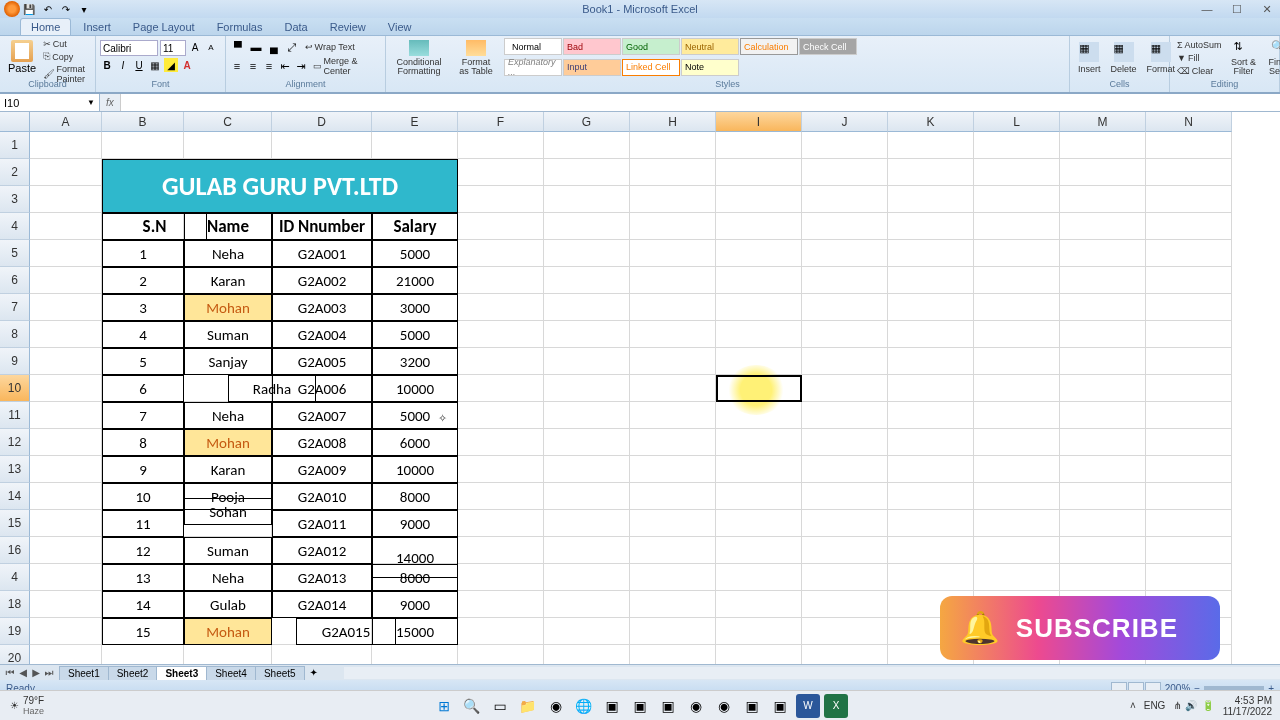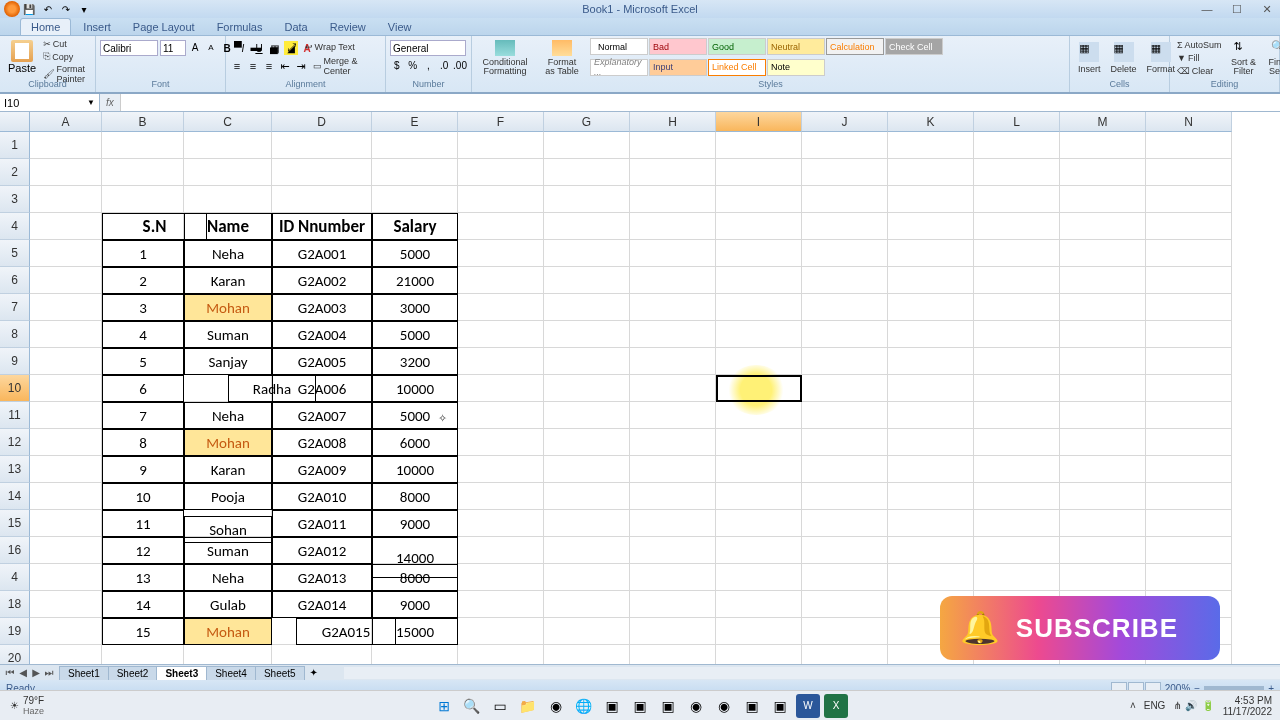--- a/index.html
+++ b/index.html
@@ -33,21 +33,21 @@
 
 .clipboard-group { width: 96px; }
 .clipboard-inner { display: flex; height: 40px; }
 .paste-btn { display: flex; flex-direction: column; align-items: center; padding: 2px 4px; }
 .paste-icon { width: 22px; height: 22px; background: linear-gradient(#f5d090, #e5a050); border-radius: 2px; position: relative; }
 .paste-icon::after { content: ''; position: absolute; top: 3px; left: 4px; width: 14px; height: 16px; background: #fff; }
 .clipboard-side { display: flex; flex-direction: column; justify-content: space-around; }
 
 
 .font-group { width: 130px; }
-.font-controls { display: flex; flex-direction: row; gap: 2px; padding-top: 2px; }
+.font-controls { display: flex; flex-direction: column; gap: 2px; padding-top: 2px; }
 .font-row1 { display: flex; gap: 2px; }
 .font-name { width: 58px; }
 .font-size { width: 26px; }
 .font-btn { width: 14px; height: 14px; border: 1px solid transparent; display: flex; align-items: center; justify-content: center; font-size: 10px; cursor: pointer; }
 
 
 .align-group { width: 160px; }
 .align-grid { display: flex; flex-direction: column; gap: 1px; padding-top: 2px; }
 .align-btn { width: 16px; height: 14px; display: flex; align-items: center; justify-content: center; cursor: pointer; }
 
@@ -236,33 +236,20 @@
         <span class="align-btn">⇥</span>
         <div class="ribbon-btn-sm">
             <span>▭</span>
             <span>Merge &amp; Center</span>
           </div>
       </div>
     </div>
     <div class="ribbon-group-label">Alignment</div>
   </div>
 
-  <div class="ribbon-group number-group">
-    <div style="display:flex;flex-direction:column;gap:2px;padding-top:2px">
-      <input class="ribbon-select" style="width: 76px;" value="General">
-      <div class="ribbon-row">
-        <span class="font-btn">$</span>
-        <span class="font-btn">%</span>
-        <span class="font-btn">,</span>
-        <span class="font-btn">.0</span>
-        <span class="font-btn">.00</span>
-      </div>
-    </div>
-    <div class="ribbon-group-label">Number</div>
-  </div>
 
   <div class="ribbon-group styles-group">
     <div class="styles-inner">
       <div class="ribbon-btn-lg">
         <div class="icon" style="background:linear-gradient(#6bb,#9dd)"></div>
         <span style="width:50px;text-align:center;line-height:1">Conditional Formatting</span>
       </div>
       <div class="ribbon-btn-lg">
         <div class="icon" style="background:linear-gradient(#fb6,#fd9)"></div>
         <span style="width:40px;text-align:center;line-height:1">Format as Table</span>
@@ -693,20 +680,21 @@
         <div class="cell" style="width: 86px;"></div>
         <div class="cell" style="width: 86px;"></div>
         <div class="cell" style="width: 86px;"></div>
         <div class="cell" style="width: 86px;"></div>
         <div class="cell" style="width: 86px;"></div>
         <div class="cell" style="width: 86px;"></div>
         <div class="cell" style="width: 86px;"></div>
         <div class="cell" style="width: 86px;"></div>
         <div class="cell" style="width: 86px;"></div>
       </div>
+      <div class="cell merged-title" style="position: absolute; left: 72px; top: 27px; width: 356px; height: 54px;">GULAB GURU PVT.LTD</div>
       <div class="cell tbl-header" style="position: absolute; left: 72px; top: 81px; width: 105px; height: 27px;">S.N</div>
       <div class="cell tbl-header" style="position: absolute; left: 154px; top: 81px; width: 88px; height: 27px;">Name</div>
       <div class="cell tbl-header" style="position: absolute; left: 242px; top: 81px; width: 100px; height: 27px;">ID Nnumber</div>
       <div class="cell tbl-header" style="position: absolute; left: 342px; top: 81px; width: 86px; height: 27px;">Salary</div>
       <div class="cell tbl-cell" style="position: absolute; left: 72px; top: 108px; width: 82px; height: 27px;">1</div>
       <div class="cell tbl-cell" style="position: absolute; left: 154px; top: 108px; width: 88px; height: 27px;">Neha</div>
       <div class="cell tbl-cell" style="position: absolute; left: 242px; top: 108px; width: 100px; height: 27px;">G2A001</div>
       <div class="cell tbl-cell" style="position: absolute; left: 342px; top: 108px; width: 86px; height: 27px;">5000</div>
       <div class="cell tbl-cell" style="position: absolute; left: 72px; top: 135px; width: 82px; height: 27px;">2</div>
       <div class="cell tbl-cell" style="position: absolute; left: 154px; top: 135px; width: 88px; height: 27px;">Karan</div>
@@ -738,21 +726,21 @@
       <div class="cell tbl-cell" style="position: absolute; left: 342px; top: 297px; width: 86px; height: 27px;">6000</div>
       <div class="cell tbl-cell" style="position: absolute; left: 72px; top: 324px; width: 82px; height: 27px;">9</div>
       <div class="cell tbl-cell" style="position: absolute; left: 154px; top: 324px; width: 88px; height: 27px;">Karan</div>
       <div class="cell tbl-cell" style="position: absolute; left: 242px; top: 324px; width: 100px; height: 27px;">G2A009</div>
       <div class="cell tbl-cell" style="position: absolute; left: 342px; top: 324px; width: 86px; height: 27px;">10000</div>
       <div class="cell tbl-cell" style="position: absolute; left: 72px; top: 351px; width: 82px; height: 27px;">10</div>
       <div class="cell tbl-cell" style="position: absolute; left: 154px; top: 351px; width: 88px; height: 27px;">Pooja</div>
       <div class="cell tbl-cell" style="position: absolute; left: 242px; top: 351px; width: 100px; height: 27px;">G2A010</div>
       <div class="cell tbl-cell" style="position: absolute; left: 342px; top: 351px; width: 86px; height: 27px;">8000</div>
       <div class="cell tbl-cell" style="position: absolute; left: 72px; top: 378px; width: 82px; height: 27px;">11</div>
-      <div class="cell tbl-cell" style="position: absolute; left: 154px; top: 384px; width: 88px; height: 27px;">Sohan</div>
+      <div class="cell tbl-cell" style="position: absolute; left: 154px; top: 366px; width: 88px; height: 27px;">Sohan</div>
       <div class="cell tbl-cell" style="position: absolute; left: 242px; top: 378px; width: 100px; height: 27px;">G2A011</div>
       <div class="cell tbl-cell" style="position: absolute; left: 342px; top: 378px; width: 86px; height: 27px;">9000</div>
       <div class="cell tbl-cell" style="position: absolute; left: 72px; top: 405px; width: 82px; height: 27px;">12</div>
       <div class="cell tbl-cell" style="position: absolute; left: 154px; top: 405px; width: 88px; height: 27px;">Suman</div>
       <div class="cell tbl-cell" style="position: absolute; left: 242px; top: 405px; width: 100px; height: 27px;">G2A012</div>
       <div class="cell tbl-cell" style="position: absolute; left: 342px; top: 405px; width: 86px; height: 41px;">14000</div>
       <div class="cell tbl-cell" style="position: absolute; left: 72px; top: 432px; width: 82px; height: 27px;">13</div>
       <div class="cell tbl-cell" style="position: absolute; left: 154px; top: 432px; width: 88px; height: 27px;">Neha</div>
       <div class="cell tbl-cell" style="position: absolute; left: 242px; top: 432px; width: 100px; height: 27px;">G2A013</div>
       <div class="cell tbl-cell" style="position: absolute; left: 342px; top: 432px; width: 86px; height: 27px;">8000</div>

